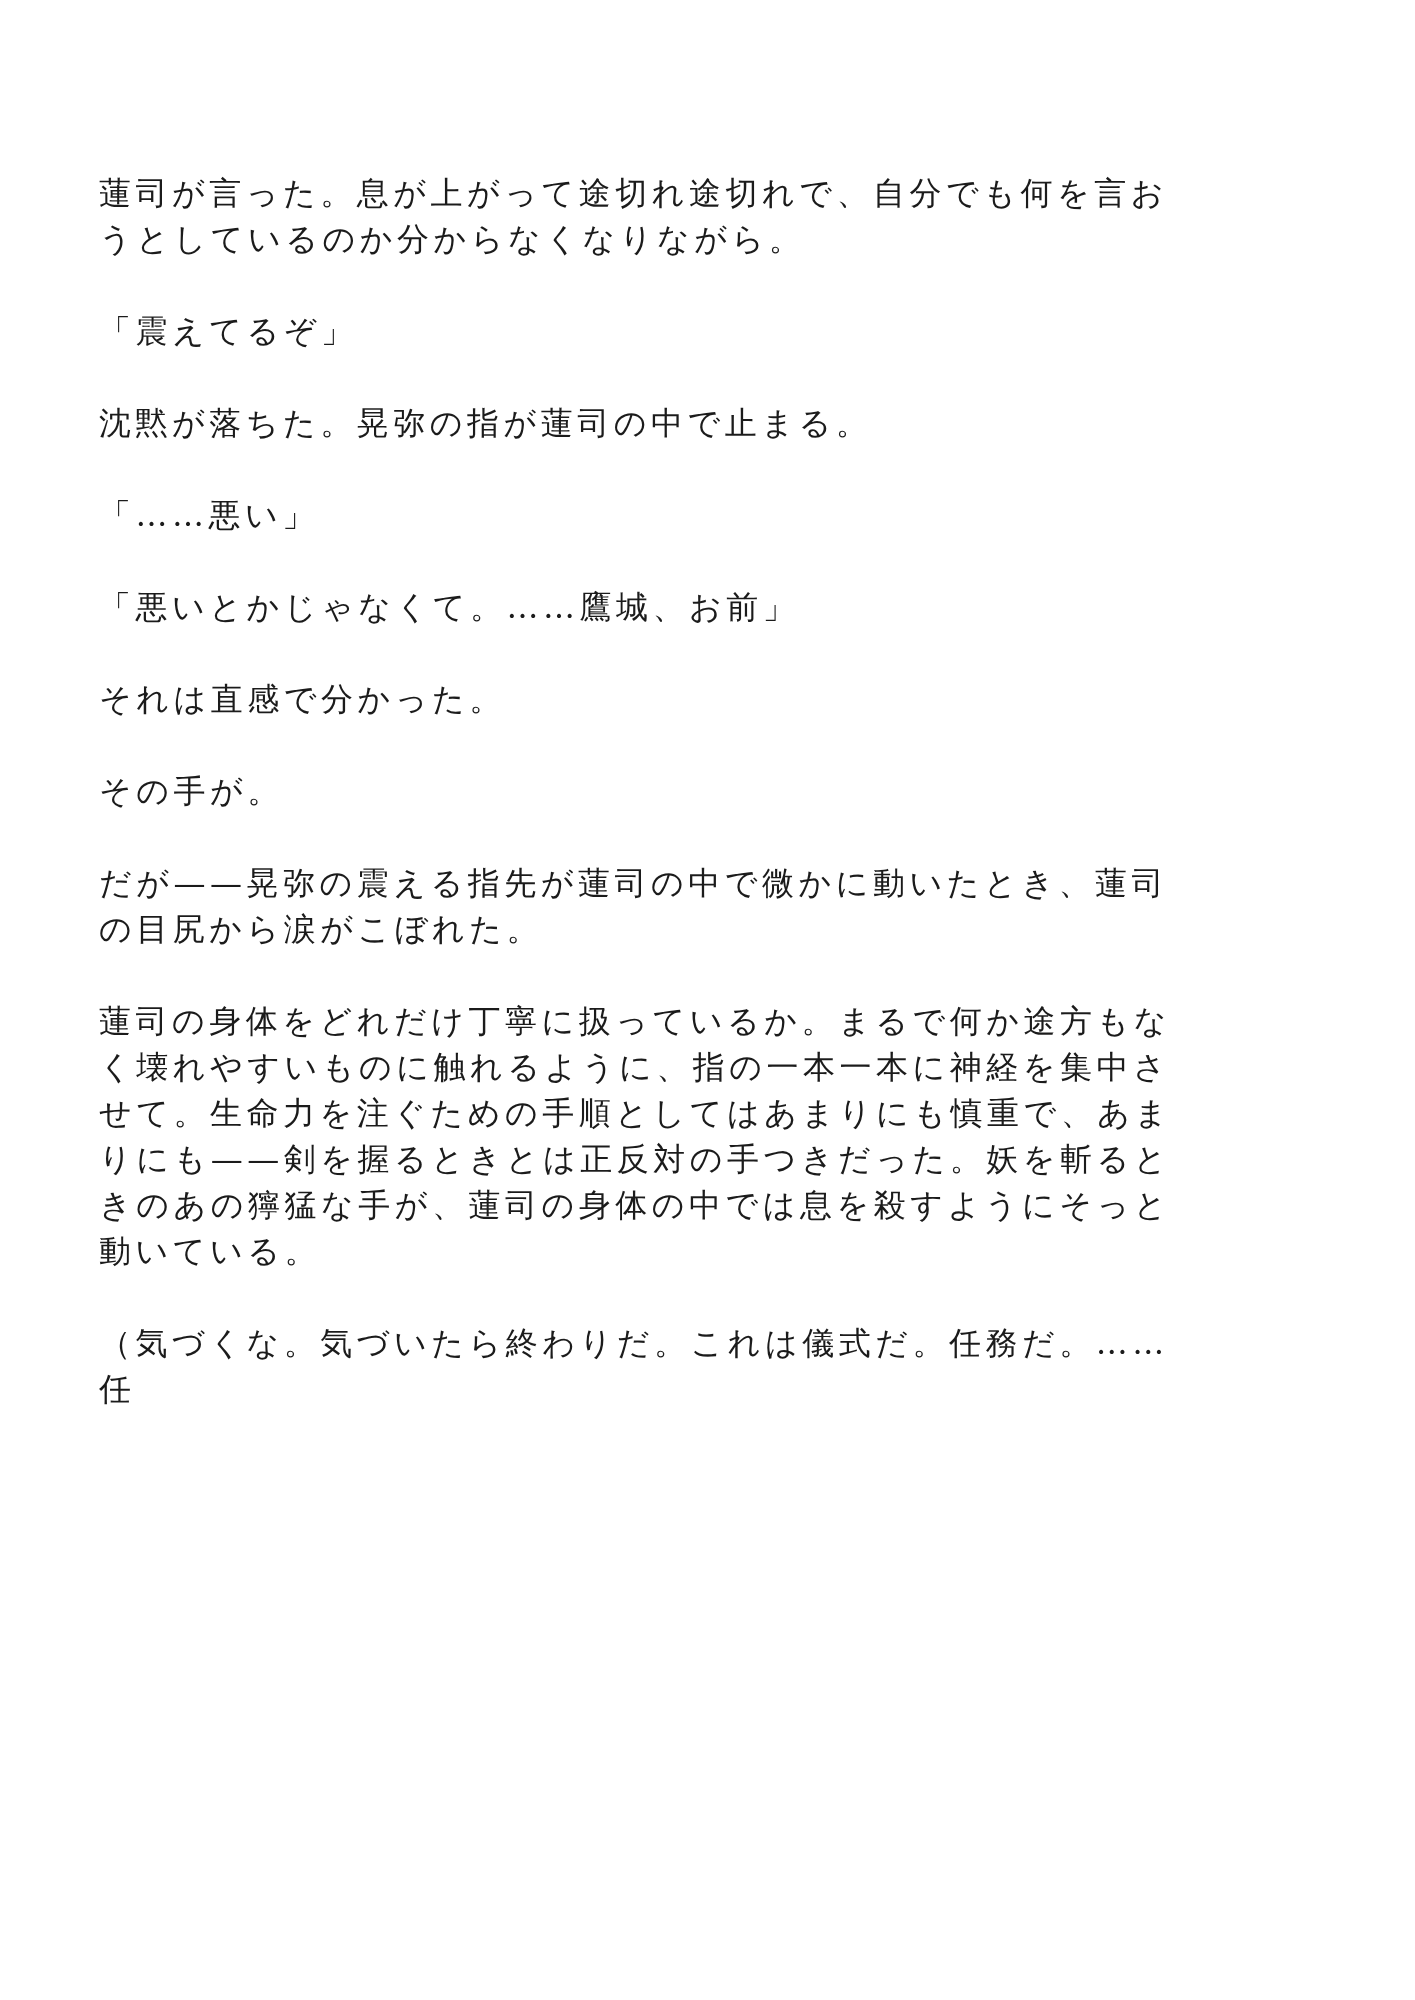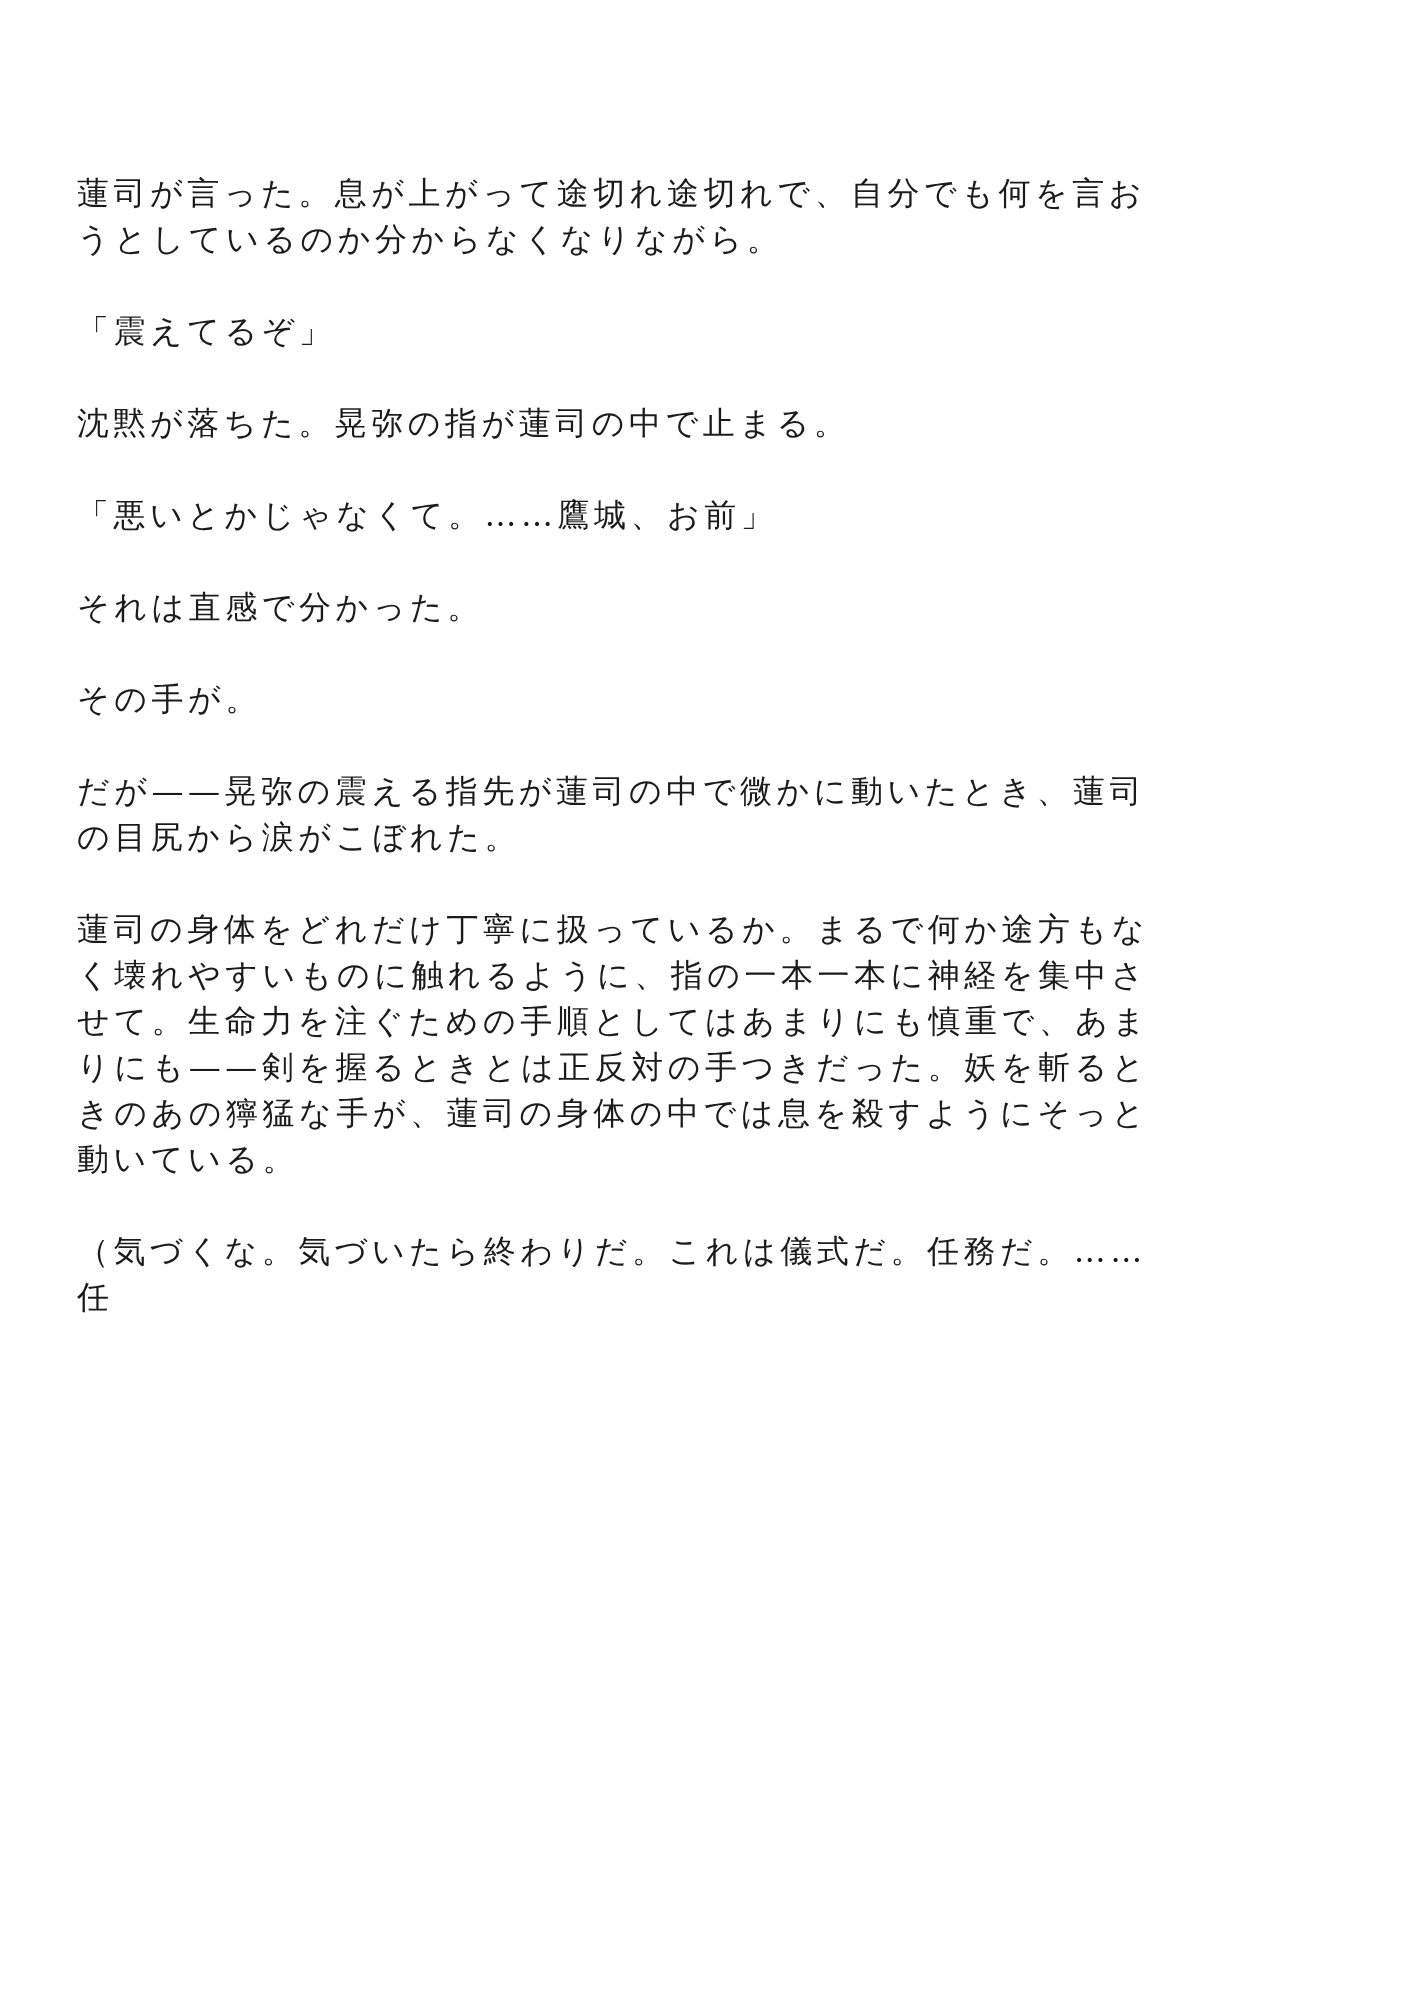--- a/index.html
+++ b/index.html
@@ -10,21 +10,21 @@
   body {
     width: 1415px;
     height: 2000px;
     overflow: hidden;
     font-family: "DejaVu Serif", "Liberation Serif", serif;
   }
   .page {
     box-sizing: border-box;
     width: 1383px;
     height: 2000px;
-    padding: 170px 137px 0 77px;
+    padding: 170px 137px 0 99px;
     background: #ffffff;
   }
   .page p {
     width: 1100px;
     margin: 0 0 46px 0;
     font-size: 32px;
     line-height: 46px;
     letter-spacing: 4.5px;
     color: #1b1b1b;
     text-align: left;
@@ -36,19 +36,20 @@
     margin-bottom: 14px;
   }
 </style>
 </head>
 <body>
 
 <div class="page">
   <p>蓮司が言った。息が上がって途切れ途切れで、自分でも何を言おうとしているのか分からなくなりながら。</p>
   <p>「震えてるぞ」</p>
   <p>沈黙が落ちた。晃弥の指が蓮司の中で止まる。</p>
+  <p>「……悪い」</p>
   <p>「悪いとかじゃなくて。……鷹城、お前」</p>
   <p>それは直感で分かった。</p>
   <p>その手が。</p>
   <p>だが——晃弥の震える指先が蓮司の中で微かに動いたとき、蓮司の目尻から涙がこぼれた。</p>
   <p>蓮司の身体をどれだけ丁寧に扱っているか。まるで何か途方もなく壊れやすいものに触れるように、指の一本一本に神経を集中させて。生命力を注ぐための手順としてはあまりにも慎重で、あまりにも——剣を握るときとは正反対の手つきだった。妖を斬るときのあの獰猛な手が、蓮司の身体の中では息を殺すようにそっと動いている。</p>
   <p>（気づくな。気づいたら終わりだ。これは儀式だ。任務だ。……任</p>
 </div>
 
 </body></html>

